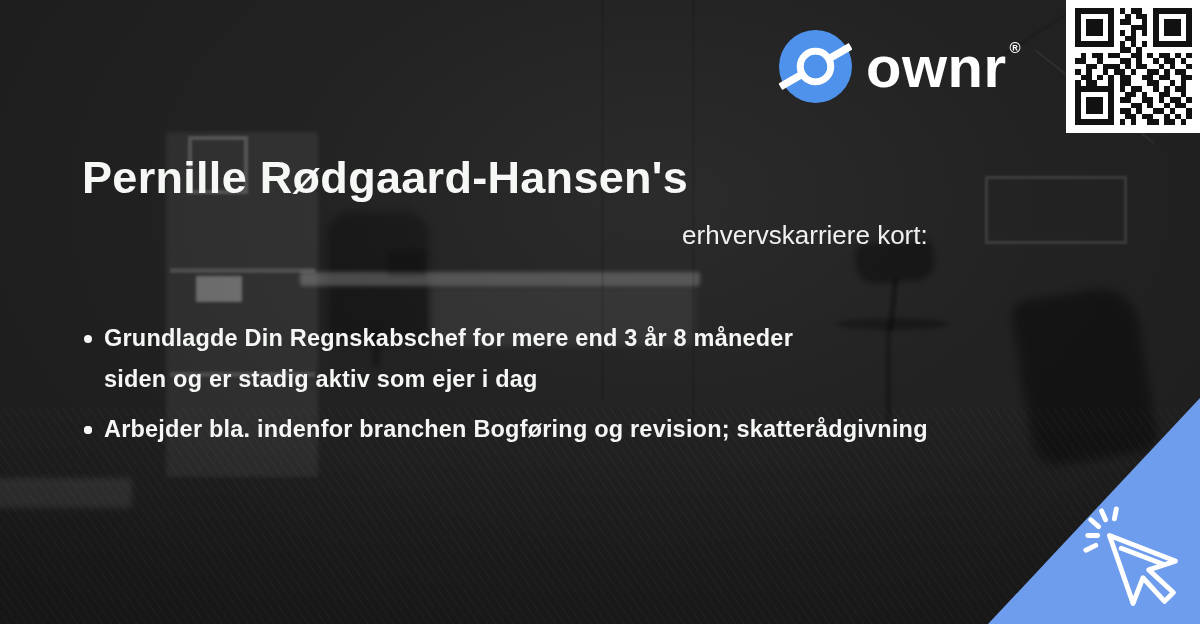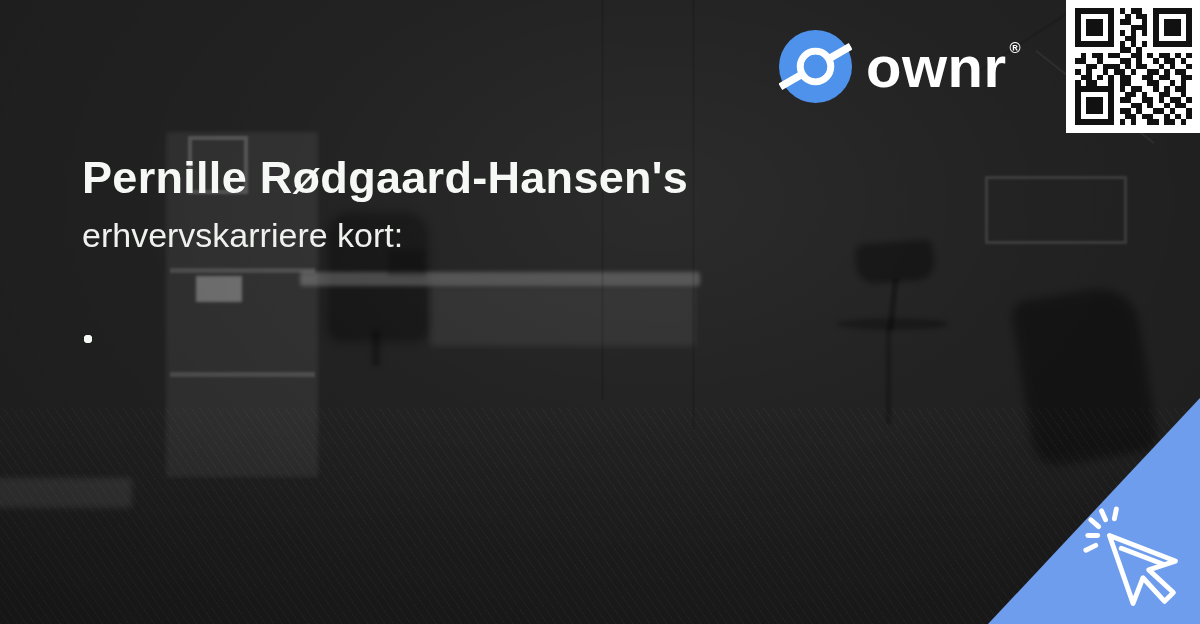--- a/index.html
+++ b/index.html
@@ -44,21 +44,21 @@
   .logo{position:absolute;left:779px;top:30px;display:flex;align-items:center;gap:14px;}
   .logo-icon{width:73px;height:73px;display:block;}
   .wordmark{color:#FDFEFD;font-size:58px;font-weight:800;letter-spacing:0.5px;line-height:1;display:flex;align-items:flex-start;}
   .reg{font-size:15px;font-weight:700;margin-left:3px;margin-top:2px;}
   
   .qr{position:absolute;top:0;right:0;width:134px;height:133px;background:#fff;display:flex;}
   .qr svg{margin:auto;width:117px;height:117px;shape-rendering:crispEdges;}
   
   .content{position:absolute;left:82px;top:152px;color:#F6F8F6;}
   .title{font-size:45px;font-weight:700;line-height:52px;letter-spacing:0.3px;margin:0;}
-  .subtitle{font-size:34px;font-weight:400;line-height:42px;margin:10px 0 0 0;opacity:0.97;}
+  .subtitle{font-size:26px;font-weight:400;line-height:42px;margin:10px 0 0 0;opacity:0.97;text-align:right;}
   .bullets{list-style:none;margin:62px 0 0 0;padding:0;}
   .bullets li{
     position:relative;padding-left:22px;margin:0 0 9px 0;max-width:1020px;
     font-size:23.5px;font-weight:700;line-height:41px;letter-spacing:0.2px;
     white-space:pre-line;color:#F4F7F4;
   }
   .bullets li .dot{
     position:absolute;left:2px;top:17px;width:8px;height:8px;border-radius:50%;background:#F4F7F4;
   }
   
@@ -350,23 +350,24 @@
         <rect x="16" y="20" width="1" height="1" fill="#111111"></rect>
         <rect x="17" y="20" width="1" height="1" fill="#111111"></rect>
         <rect x="19" y="20" width="1" height="1" fill="#111111"></rect>
       </svg>
   </div>
 
   <div class="content">
     <h1 class="title">Pernille Rødgaard-Hansen's</h1>
     <h2 class="subtitle">erhvervskarriere kort:</h2>
     <ul class="bullets">
+      <li><span class="dot"></span><span>Grundlagde Din Regnskabschef for mere end 3 år 8 måneder
+siden og er stadig aktiv som ejer i dag</span></li>
       <li><span class="dot"></span></li>
-      <li><span class="dot"></span></li>
-      <li><span class="dot"></span></li>
+      <li><span class="dot"></span><span>Arbejder bla. indenfor branchen Bogføring og revision; skatterådgivning</span></li>
     </ul>
   </div>
 
   <div class="triangle"></div>
   <svg class="cursor" viewBox="0 0 120 120" fill="none" stroke="#ffffff" stroke-width="5" stroke-linejoin="round" stroke-linecap="round">
     <path d="M32,30 L99,56 L72,65 L97,88 L88,97 L66,73 L56,99 Z"></path>
     <path d="M44,43 L86,59"></path>
     <path d="M10,30 L20,30"></path>
     <path d="M13,14 L21,21"></path>
     <path d="M24,5 L28,14"></path>

